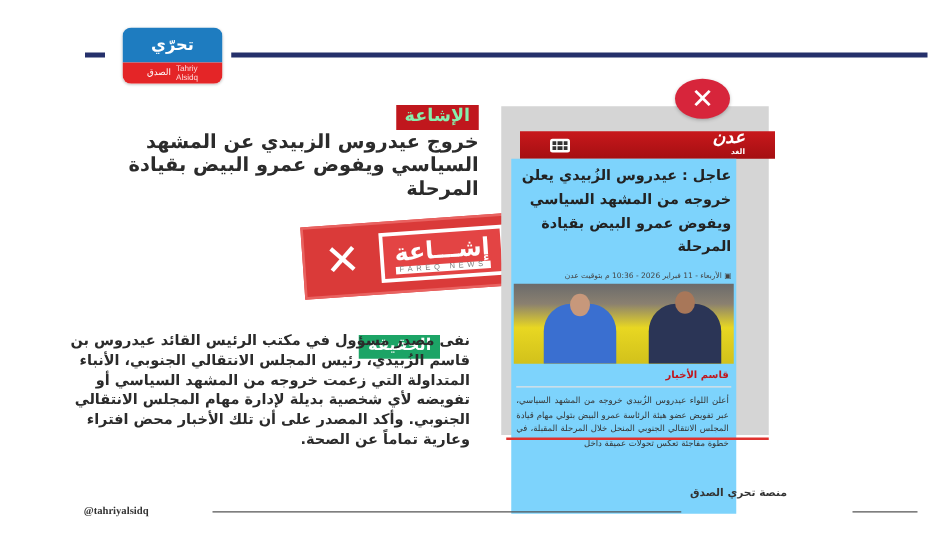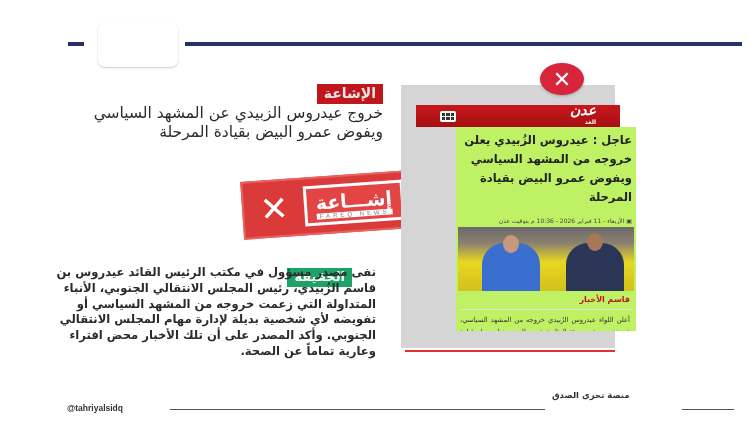--- a/index.html
+++ b/index.html
@@ -8,22 +8,22 @@
 
   
   .top-dash { position: absolute; left: 68px; top: 42px; width: 16px; height: 4px; background: #25306b; }
   .top-line { position: absolute; left: 185px; top: 42px; width: 557px; height: 4px; background: #25306b; }
   .logo { position: absolute; left: 98px; top: 22px; width: 80px; height: 45px; border-radius: 7px; overflow: hidden; box-shadow: 0 1px 2px rgba(0,0,0,.2); }
   .logo-top { height: 28px; background: #1e7cc0; color: #fff; font-family: "DejaVu Sans", sans-serif; font-weight: bold; font-size: 13px; display: flex; align-items: center; justify-content: center; direction: rtl; }
   .logo-bottom { height: 17px; background: #e42527; color: #fff; display: flex; align-items: center; justify-content: center; gap: 4px; font-size: 7px; line-height: 7px; }
   .logo-bottom .en { display: flex; flex-direction: column; font-family: "Liberation Sans", sans-serif; font-size: 6.5px; color: #ffd7d7; }
 
   
-  .rumor-badge { position: absolute; right: 367px; top: 84px; background: #c0171d; color: #e5e5e5; font-weight: bold; font-size: 14px; padding: 1px 7px 3px; direction: rtl; }
-  .rumor-text { position: absolute; right: 367px; top: 104px; width: 300px; direction: rtl; text-align: right; font-weight: normal; font-size: 15.5px; line-height: 19px; color: #2b2b2b; }
+  .rumor-badge { position: absolute; right: 367px; top: 84px; background: #c0171d; color: #86efac; font-weight: bold; font-size: 14px; padding: 1px 7px 3px; direction: rtl; }
+  .rumor-text { position: absolute; right: 367px; top: 104px; width: 300px; direction: rtl; text-align: right; font-weight: bold; font-size: 15.5px; line-height: 19px; color: #2b2b2b; }
 
   
   .stamp { position: absolute; left: 242px; top: 176px; width: 168px; height: 58px; transform: rotate(-4deg); background: #d9302f; border: 2px solid #e85a58; display: flex; align-items: center; padding-left: 10px; opacity: .95; }
   .stamp-x { color: #fff; font-size: 34px; font-weight: bold; width: 40px; text-align: center; font-family: "DejaVu Sans", sans-serif; }
   .stamp-box { margin-left: 10px; width: 100px; height: 40px; border: 3px solid #fff; background: #e23a3a; display: flex; flex-direction: column; align-items: center; justify-content: center; }
   .stamp-word { color: #fff; font-weight: bold; font-size: 19px; direction: rtl; line-height: 22px; }
   .stamp-sub { color: #ccc; font-size: 6px; letter-spacing: 3px; font-family: "Liberation Sans", sans-serif; background: #fff; color: #777; padding: 0 3px; }
 
   
   .truth-badge { position: absolute; right: 398px; top: 245px; background: #1ca466; color: #fff; font-weight: bold; font-size: 13px; padding: 1px 7px 3px; direction: rtl; margin-top: 23px; }
@@ -32,45 +32,53 @@
   
   .card-panel { position: absolute; left: 401px; top: 85px; width: 214px; height: 263px; background: #d5d5d5; }
   .card-bottom-line { position: absolute; left: 405px; top: 350px; width: 210px; height: 2px; background: #e0322e; }
   .x-circle { position: absolute; left: 540px; top: 63px; width: 44px; height: 32px; border-radius: 50%; background: #d7253b; box-shadow: 0 1px 3px rgba(0,0,0,.25); display: flex; align-items: center; justify-content: center; color: #fff; font-size: 22px; font-weight: bold; }
   .card-header { position: absolute; left: 416px; top: 105px; width: 204px; height: 22px; background: linear-gradient(#c8181c, #a50f12); display: flex; align-items: center; justify-content: space-between; padding: 0 24px; }
   .grid-icon { width: 16px; height: 11px; background: #fff; border-radius: 2px; display: grid; grid-template-columns: repeat(3, 1fr); gap: 1px; padding: 2px; }
   .grid-icon span { background: #333; }
   .brand { color: #fff; direction: rtl; font-family: "DejaVu Serif", serif; font-style: italic; font-weight: bold; font-size: 14px; line-height: 12px; text-align: right; }
   .brand small { display: block; font-size: 6px; font-style: normal; font-family: "DejaVu Sans", sans-serif; }
 
-  .card-body { position: absolute; left: 456px; top: 127px; width: 180px; height: 204px; background: #bef264; overflow: hidden; }
+  .card-body { position: absolute; left: 409px; top: 127px; width: 180px; height: 284px; background: #7dd3fc; overflow: hidden; }
   .headline { position: absolute; right: 4px; top: 4px; width: 178px; direction: rtl; text-align: right; font-weight: bold; font-size: 11.5px; line-height: 19px; color: #222; }
   .meta { position: absolute; right: 4px; top: 90px; width: 178px; direction: rtl; text-align: right; font-size: 6px; color: #444; white-space: nowrap; overflow: hidden; }
   .photo { position: absolute; left: 2px; top: 100px; width: 176px; height: 64px; background: linear-gradient(180deg, #6b6b6b 0%, #8a8070 25%, #e8d722 55%, #d2c11b 100%); overflow: hidden; }
   .person { position: absolute; bottom: 0; width: 58px; height: 48px; border-radius: 22px 22px 0 0; }
   .person.p1 { left: 24px; background: #3a6fd0; }
   .person.p2 { left: 108px; background: #2b3556; }
   .head { position: absolute; width: 16px; height: 18px; border-radius: 50%; background: #c7987b; }
   .head.h1 { left: 45px; top: 8px; }
   .head.h2 { left: 129px; top: 6px; background: #a87759; }
   .section-tag { position: absolute; right: 6px; top: 168px; direction: rtl; color: #c0171d; font-weight: bold; font-size: 8px; }
   .divider { position: absolute; left: 4px; right: 4px; top: 182px; height: 1px; background: #e2e2e2; }
   .article { position: absolute; right: 6px; top: 188px; width: 170px; direction: rtl; text-align: justify; font-size: 6.8px; line-height: 11.5px; color: #333; }
 
   
-  .footer-handle { position: absolute; left: 67px; top: 403px; font-family: Liberation Sans, sans-serif; font-weight: bold; font-size: 8.5px; color: #333; }
+  .footer-handle { position: absolute; left: 67px; top: 403px; font-family: Liberation Serif, serif; font-weight: bold; font-size: 8.5px; color: #333; }
   .footer-line1 { position: absolute; left: 170px; top: 409px; width: 375px; height: 1px; background: #555; }
   .footer-brand { position: absolute; left: 552px; top: 390px; direction: rtl; font-size: 8.5px; color: #333; font-weight: bold; }
   .footer-line2 { position: absolute; left: 682px; top: 409px; width: 52px; height: 1px; background: #555; }
 </style>
 </head>
 <body>
 
 <div class="top-dash"></div>
 <div class="logo">
+  <div class="logo-top">تحرّي</div>
+  <div class="logo-bottom">
+    <span>الصدق</span>
+    <span class="en">
+      <span>Tahriy</span>
+      <span>Alsidq</span>
+    </span>
+  </div>
 </div>
 <div class="top-line"></div>
 
 <div class="rumor-badge">الإشاعة</div>
 <div class="rumor-text">خروج عيدروس الزبيدي عن المشهد السياسي ويفوض عمرو البيض بقيادة المرحلة</div>
 
 <div class="stamp">
   <span class="stamp-x">✕</span>
   <div class="stamp-box">
     <span class="stamp-word">إشـــاعة</span>

